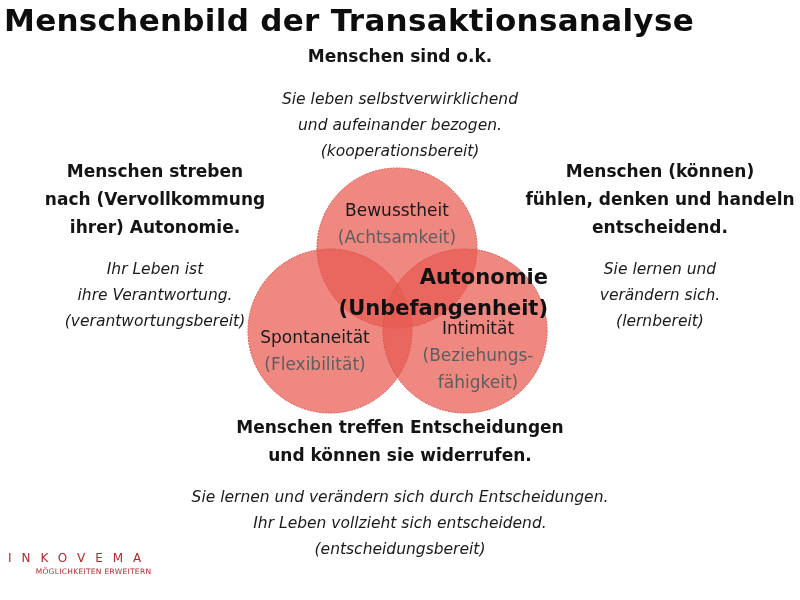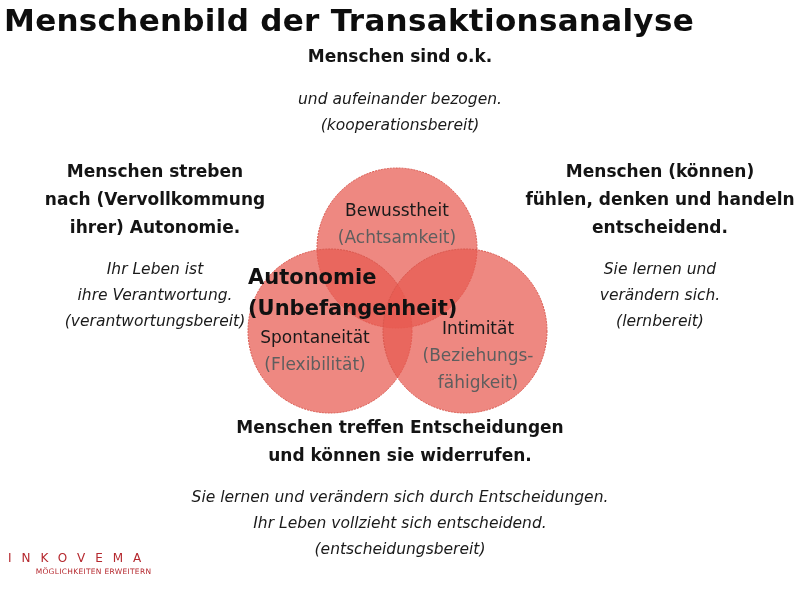--- a/index.html
+++ b/index.html
@@ -7,33 +7,34 @@
          font-family:"DejaVu Sans", sans-serif; color:#111; }
   .abs { position:absolute;text-align:right; }
   .title { left:4px; top:2px; width:690px; text-align:center; font-size:31px; font-weight:bold;
            letter-spacing:0.3px; color:#0d0d0d; }
   .head { font-weight:bold; font-size:17px; line-height:28px; text-align:center; color:#141414; }
   .ital { font-style:italic; font-size:15.5px; line-height:26px; text-align:center; color:#1a1a1a; }
   .block { display:block; }
   svg.venn { position:absolute; left:0; top:0; }
   .clabel { position:absolute; text-align:center; font-size:17px; line-height:27px; color:#1a1a1a; }
   .csub { color:#5e5e5e; }
-  .center-label { position:absolute; text-align:left; font-weight:bold; font-size:21px;
+  .center-label { position:absolute; text-align:right; font-weight:bold; font-size:21px;
                   line-height:31px; color:#111; }
   .logo { left:8px; top:551px; }
   .logo-main { font-size:12px; letter-spacing:10px; color:#b5282e; }
   .logo-sub { font-size:7.5px; letter-spacing:0.3px; color:#b5282e; margin-top:2px;padding-left:20px; }
 </style>
 </head>
 <body>
 
 <div class="abs title">Menschenbild der Transaktionsanalyse</div>
 
 <div class="abs head" style="left:200px; top:42px; width:400px;">Menschen sind o.k.</div>
 <div class="abs ital" style="left:200px; top:86px; width:400px;">
+  <span class="block">Sie leben selbstverwirklichend</span>
   <span class="block">und aufeinander bezogen.</span>
   <span class="block">(kooperationsbereit)</span>
 </div>
 
 <div class="abs head" style="left:20px; top:157px; width:270px;">
   <span class="block">Menschen streben</span>
   <span class="block">nach (Vervollkommung</span>
   <span class="block">ihrer) Autonomie.</span>
 </div>
 <div class="abs ital" style="left:20px; top:256px; width:270px;">

